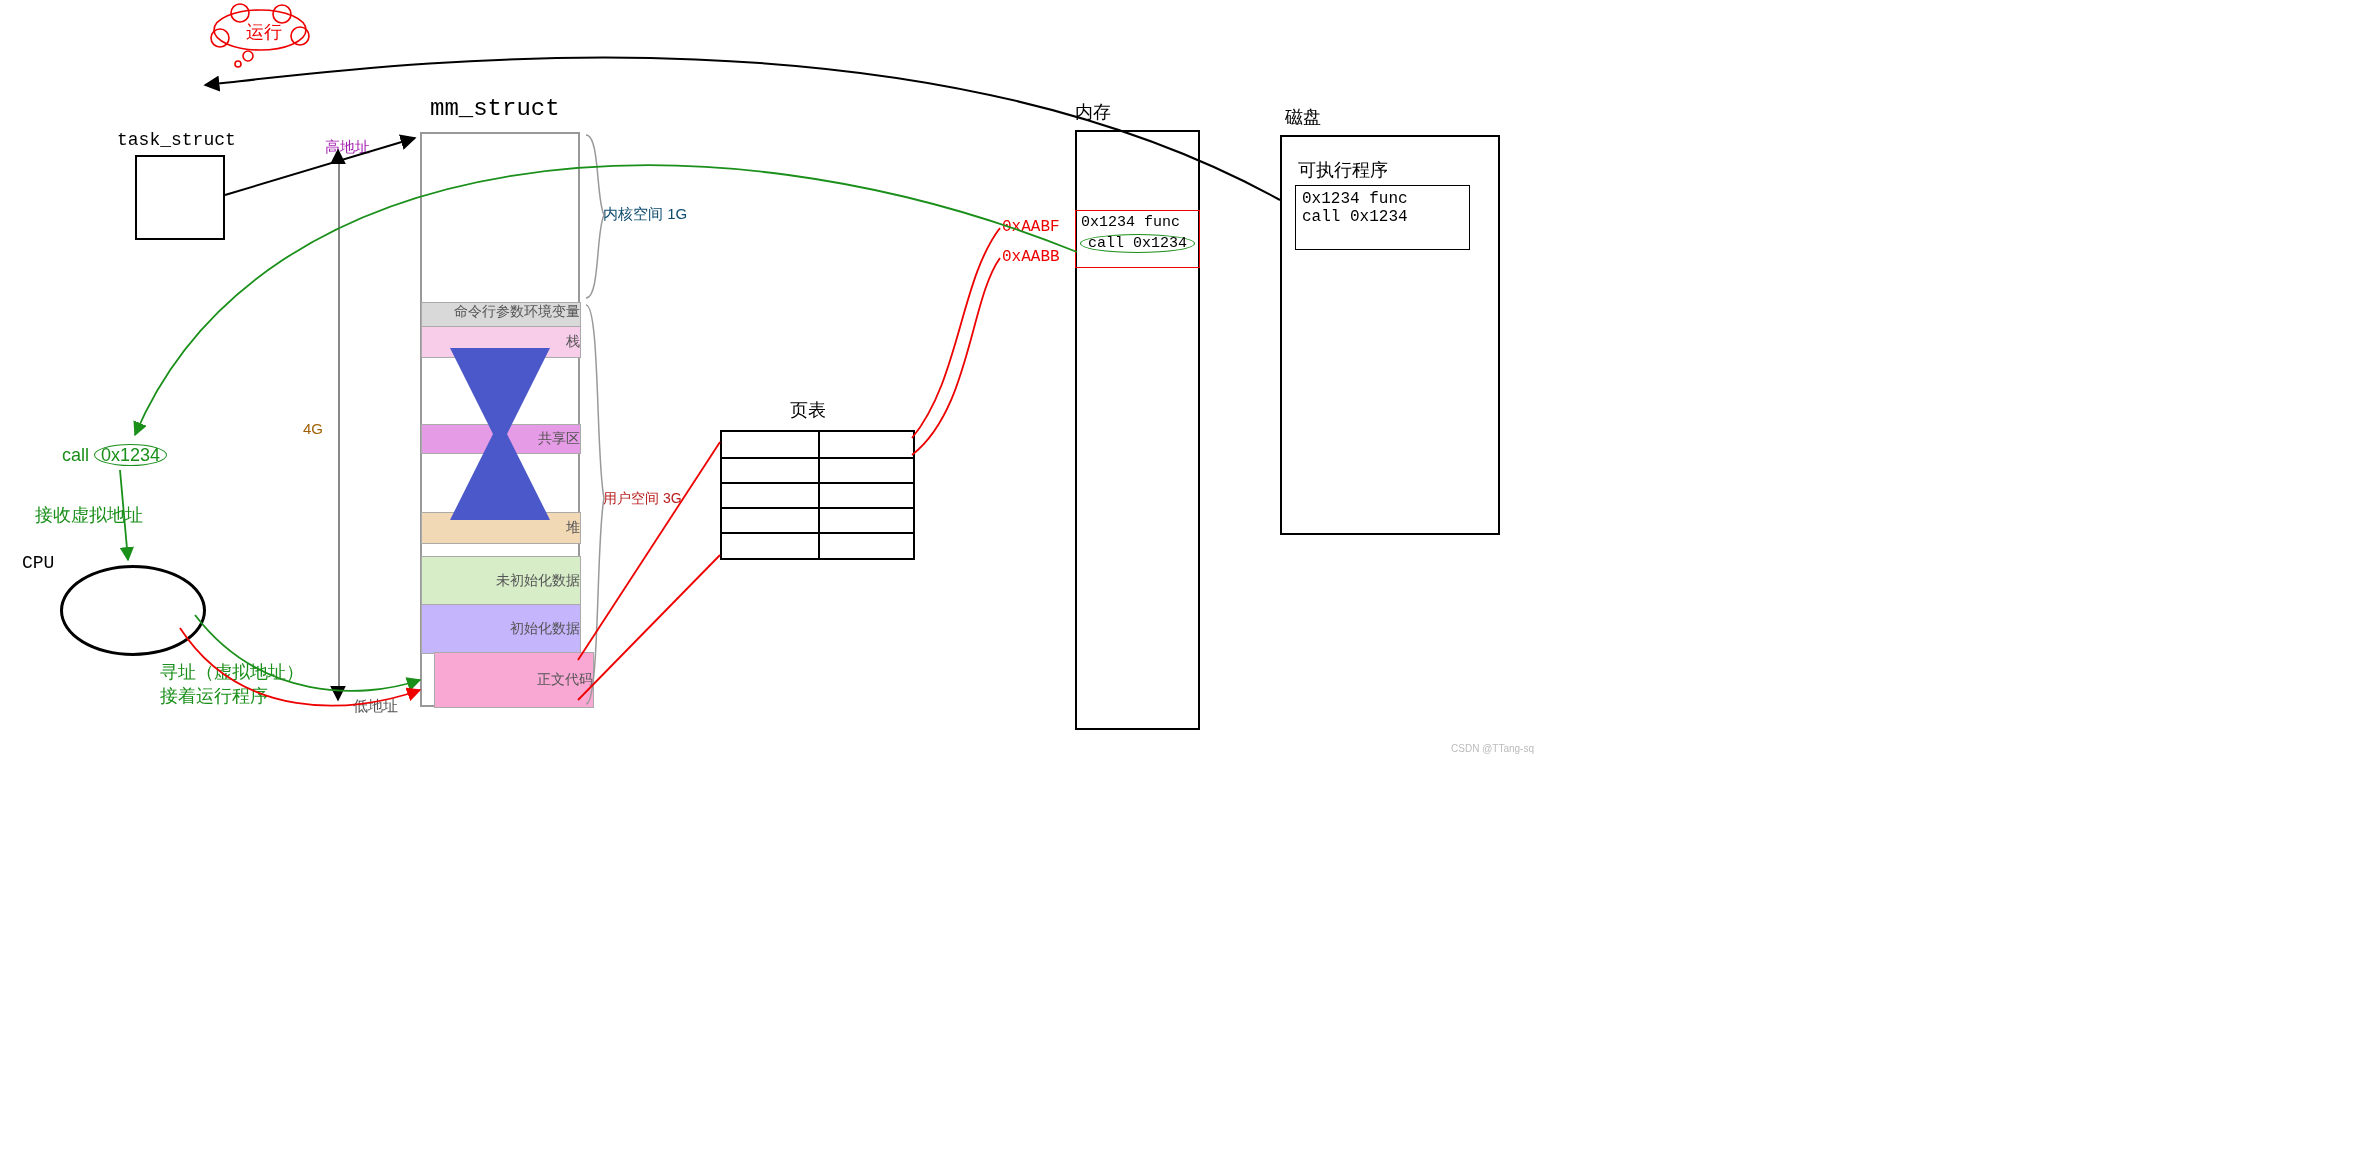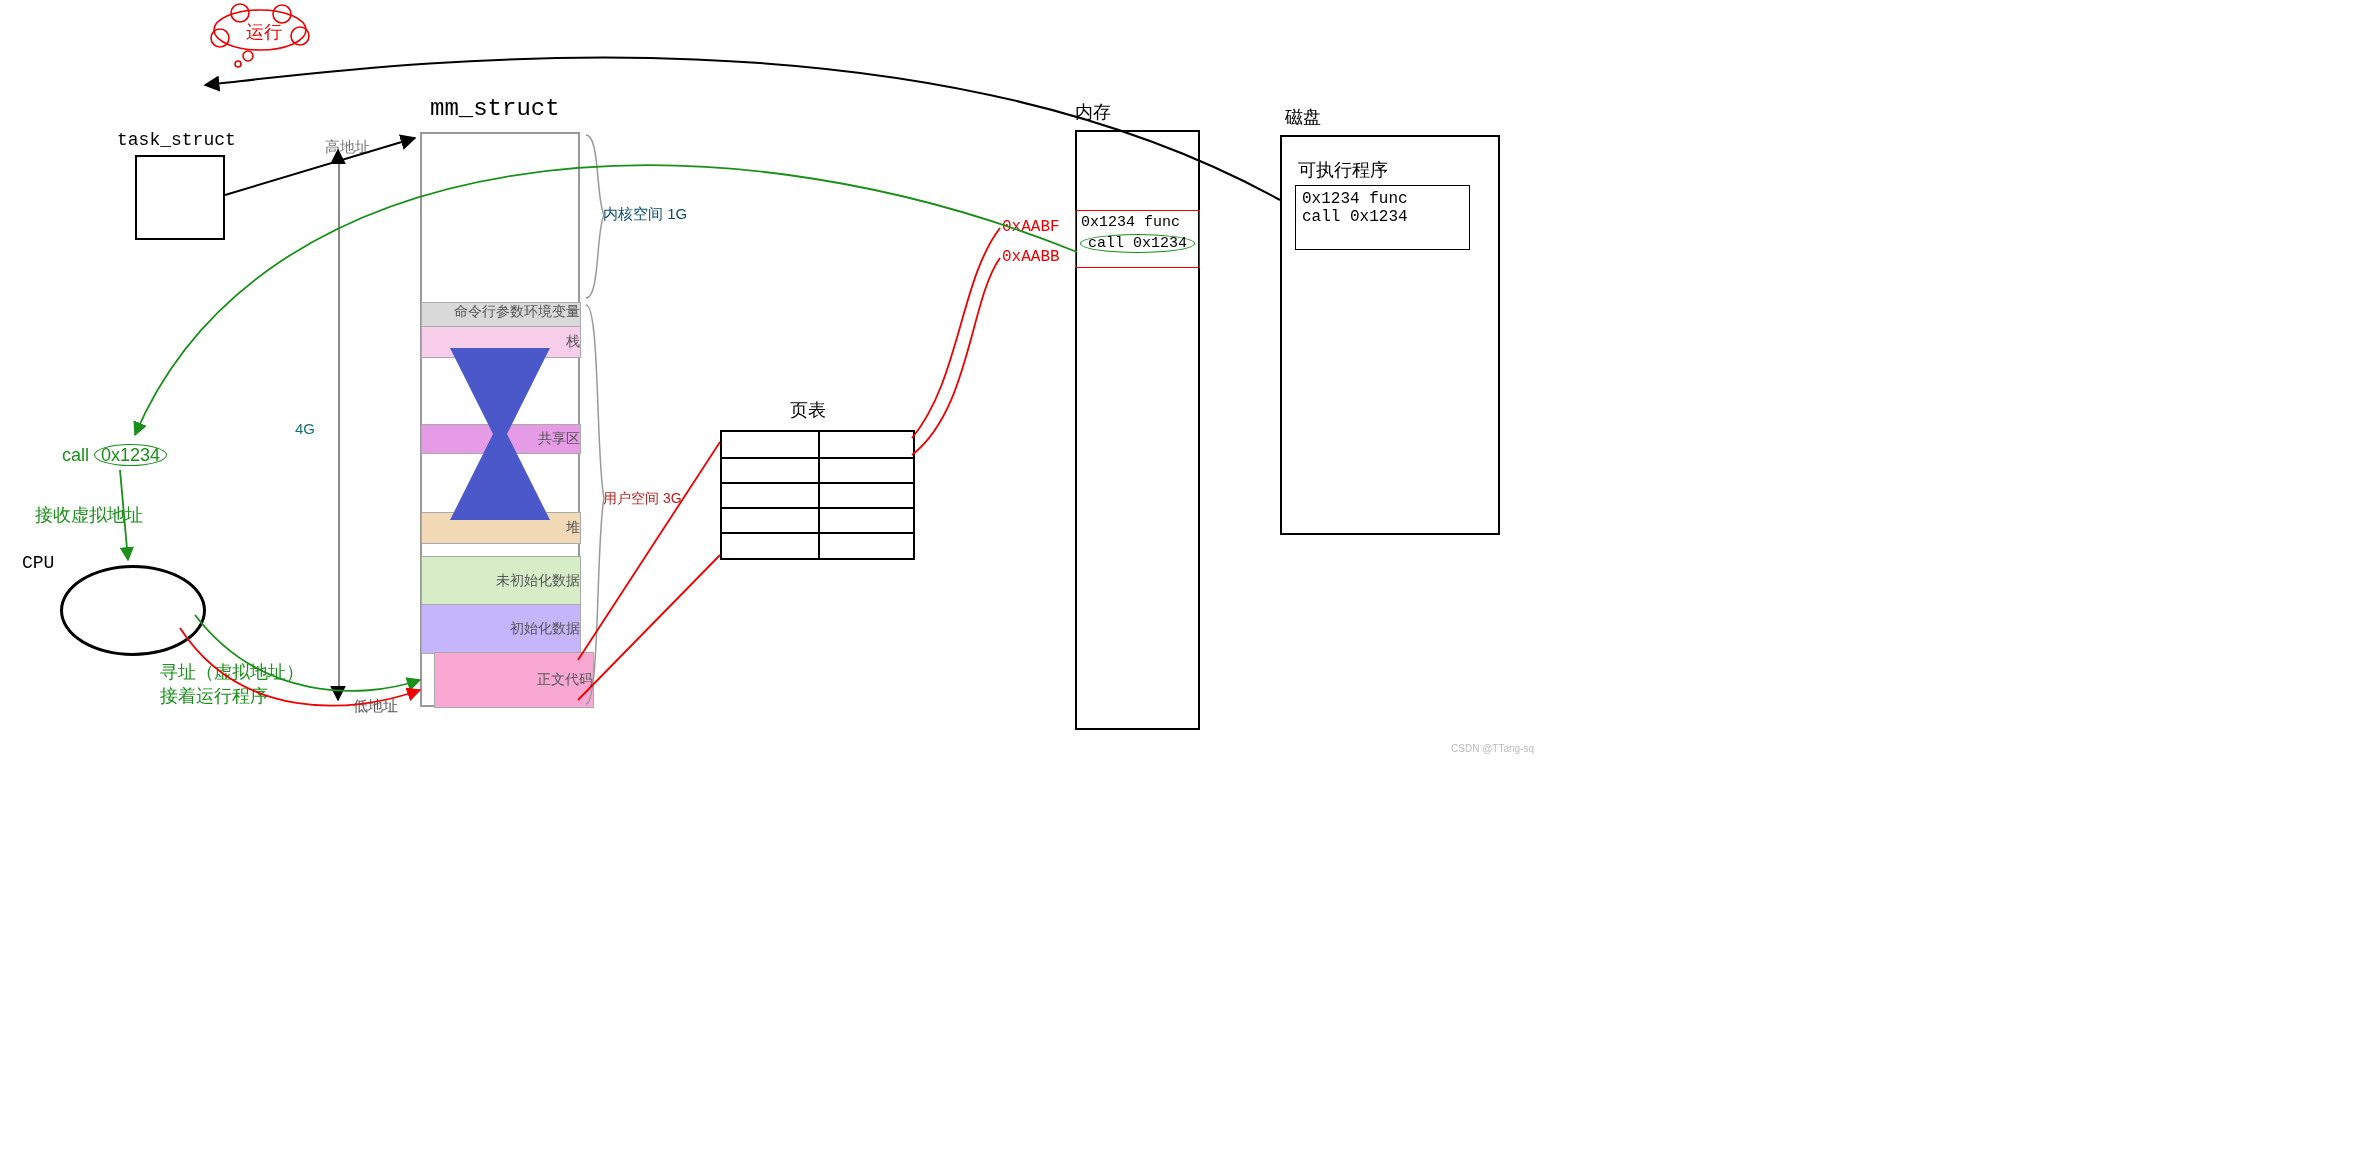--- a/index.html
+++ b/index.html
@@ -16,23 +16,23 @@
 </style>
 </head>
 <body>
 
 <div class="canvas">
 
   <div class="txt mono" style="left:117px;top:130px">task_struct</div>
   <div class="box" style="left:135px;top:155px;width:90px;height:85px"></div>
 
   <div class="txt mono" style="left:430px;top:95px;font-size:24px">mm_struct</div>
-  <div class="txt" style="left:325px;top:138px;font-size:15px;color:#737373">高地址</div>
+  <div class="txt" style="left:325px;top:138px;font-size:15px;color:#a21caf">高地址</div>
   <div class="txt" style="left:353px;top:697px;font-size:15px;color:#555">低地址</div>
-  <div class="txt" style="left:295px;top:420px;font-size:15px;color:#0f766e">4G</div>
+  <div class="txt" style="left:303px;top:420px;font-size:15px;color:#a16207">4G</div>
 
   <div style="position:absolute;left:338px;top:155px;width:0;height:540px;border-left:2px solid #888"></div>
 
   <div class="box" style="left:420px;top:132px;width:160px;height:575px;border-color:#999"></div>
 
   <div class="cell" style="position:absolute;left:421px;top:302px;width:158px;height:24px;background:#d9d9d9">命令行参数环境变量</div>
   <div class="cell" style="position:absolute;left:421px;top:326px;width:158px;height:30px;background:#f7cdea;line-height:28px">栈</div>
   <div class="cell" style="position:absolute;left:421px;top:424px;width:158px;height:28px;background:#e59be5;line-height:26px">共享区</div>
   <div class="cell" style="position:absolute;left:421px;top:512px;width:158px;height:30px;background:#f2d9b5;line-height:28px">堆</div>
   <div class="cell" style="position:absolute;left:421px;top:556px;width:158px;height:48px;background:#d7edc8;line-height:46px">未初始化数据</div>

